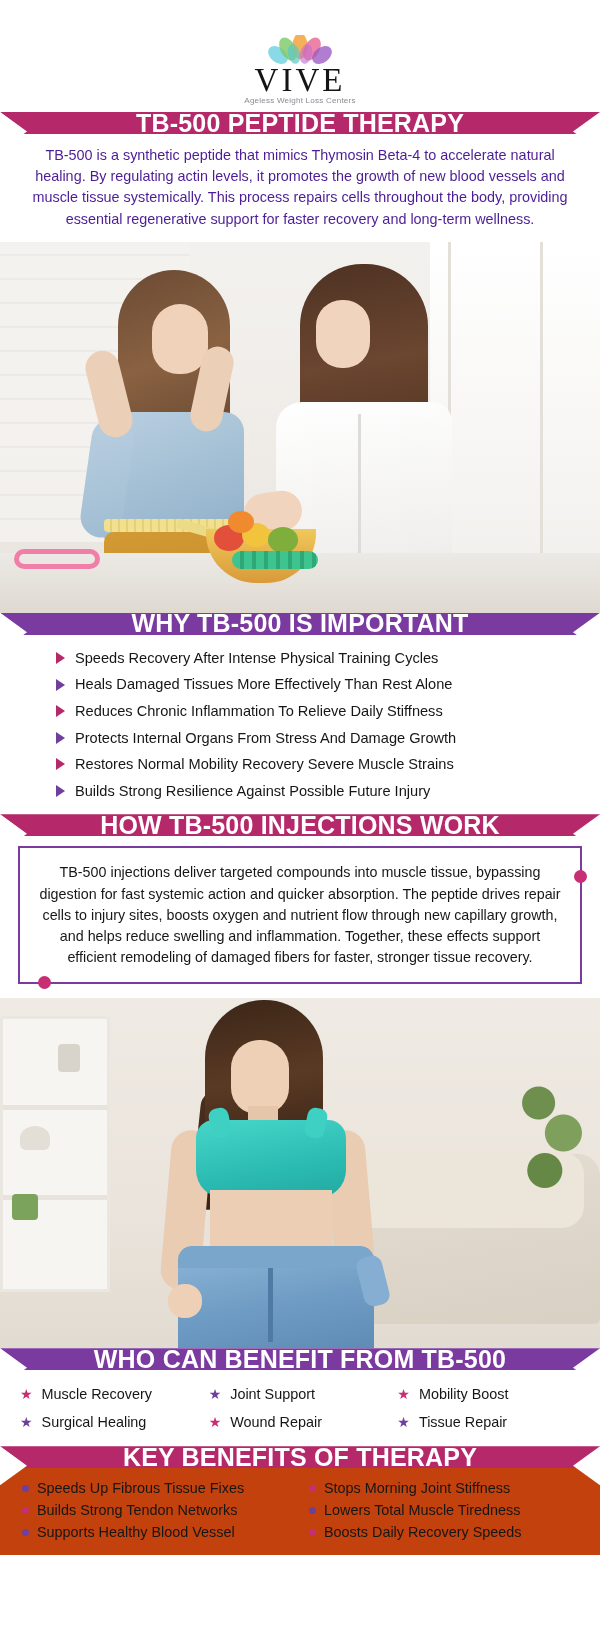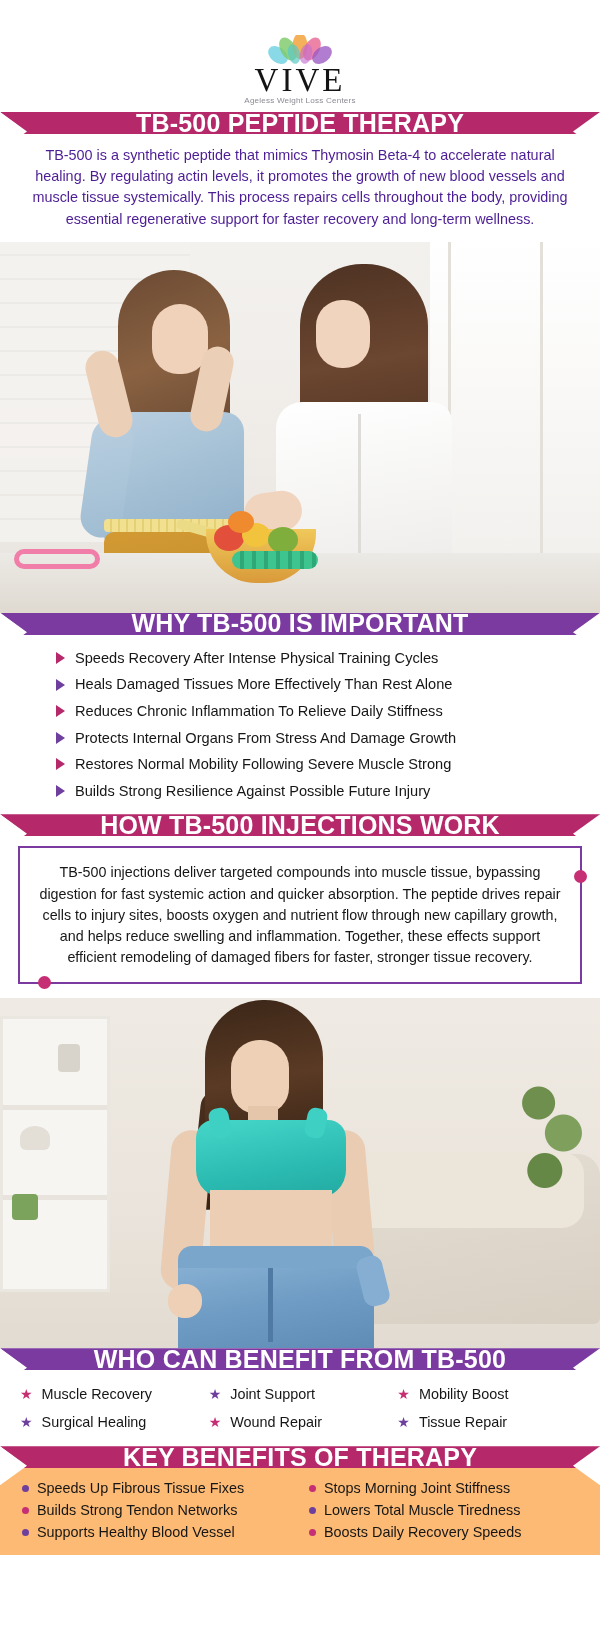--- a/index.html
+++ b/index.html
@@ -264,21 +264,21 @@
     color: #c62f74;
     flex: 0 0 auto;
   }
   .star.purple { color: #6f3f9e; }
 
   
   .dot-grid {
     display: grid;
     grid-template-columns: 1fr 1fr;
     padding: 9px 10px 12px 22px;
-    background: #fdba74;
+    background: #c2410c;
     column-gap: 6px;
   }
   .dot-item {
     display: flex;
     align-items: center;
     font-size: 14.4px;
     color: #161616;
     padding: 3px 0;
   }
   .rdot {
@@ -365,21 +365,21 @@
     <div class="arrow-item">
       <span class="tri"></span>
       <span>Reduces Chronic Inflammation To Relieve Daily Stiffness</span>
     </div>
     <div class="arrow-item">
       <span class="tri purple"></span>
       <span>Protects Internal Organs From Stress And Damage Growth</span>
     </div>
     <div class="arrow-item">
       <span class="tri"></span>
-      <span>Restores Normal Mobility Following Severe Muscle Strong</span>
+      <span>Restores Normal Mobility Recovery Severe Muscle Strains</span>
     </div>
     <div class="arrow-item">
       <span class="tri purple"></span>
       <span>Builds Strong Resilience Against Possible Future Injury</span>
     </div>
   </div>
 
   <div class="ribbon magenta">
     <div class="bar"></div>
     <div class="notch-l"></div>

